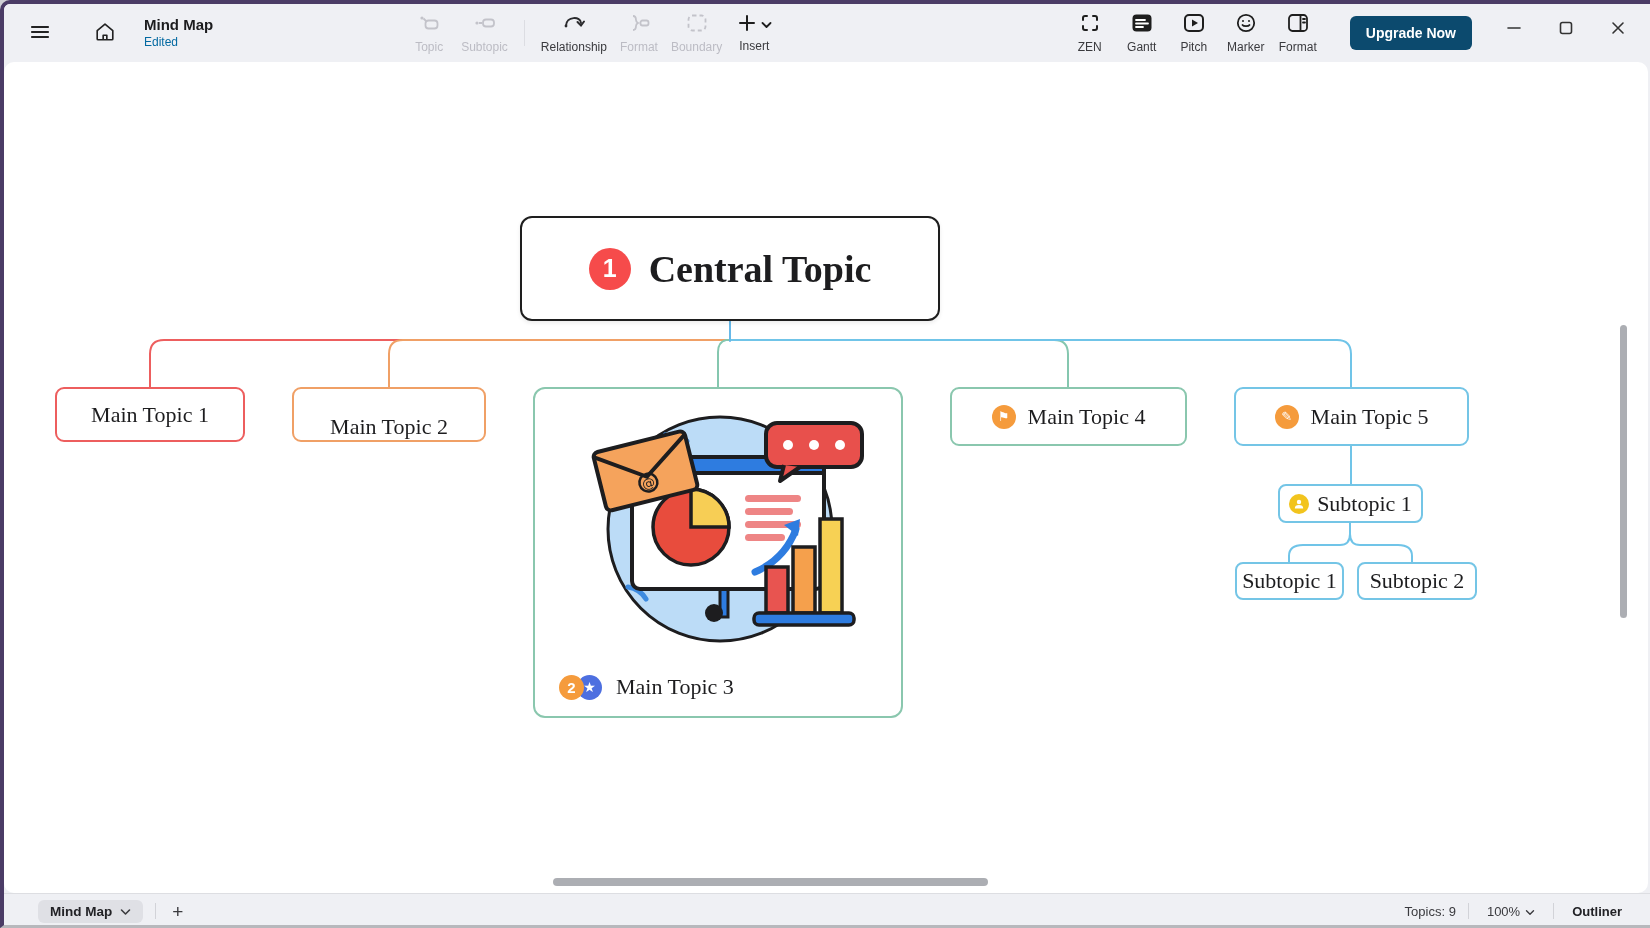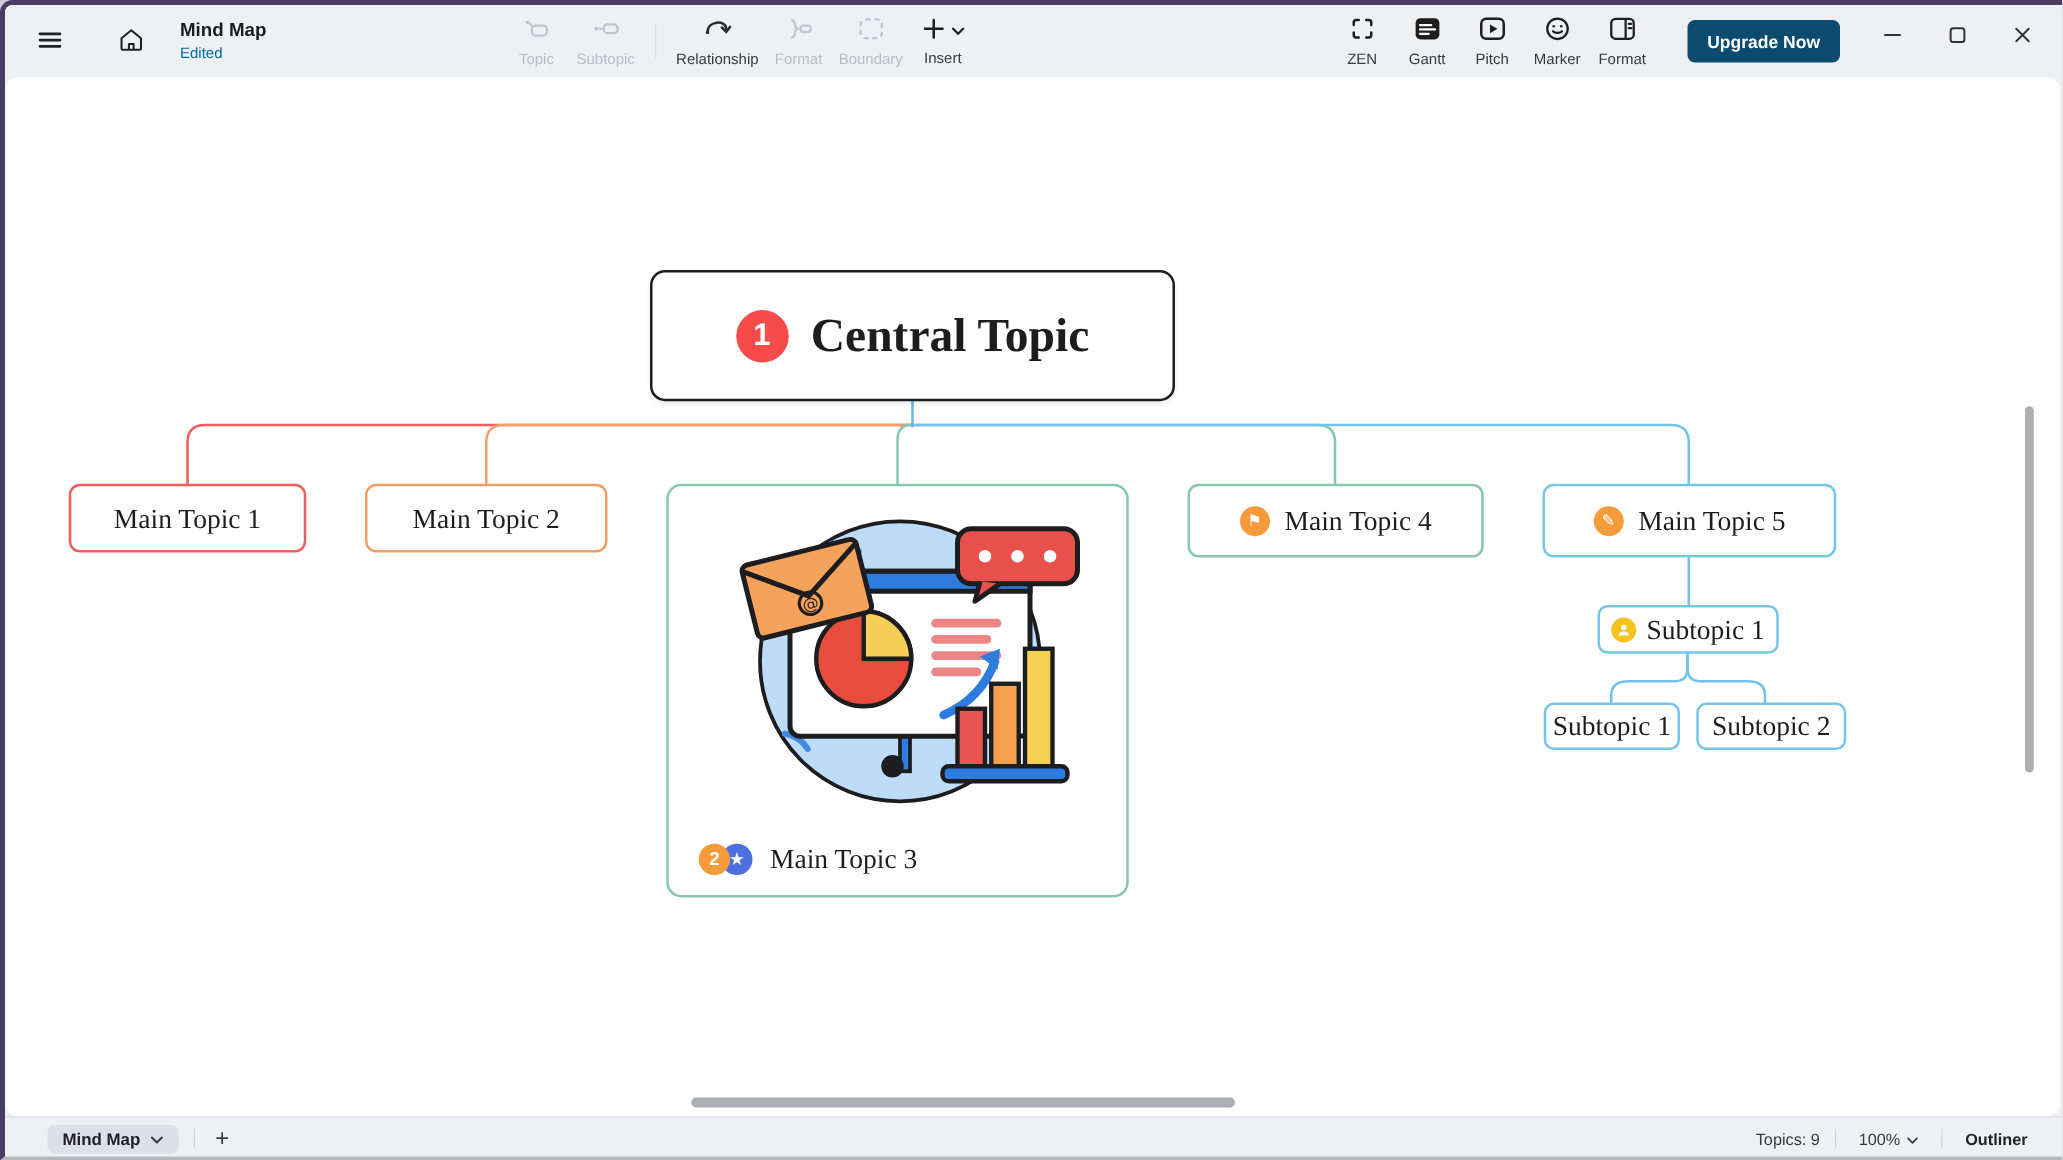--- a/index.html
+++ b/index.html
@@ -47,21 +47,21 @@
     position:absolute; background:#fff; display:flex; align-items:center; justify-content:center;
     font-family:"Liberation Serif","DejaVu Serif",serif; color:#1d1d1f; cursor:pointer;
   }
   .central {
     left:516px; top:154px; width:420px; height:105px;
     border:2.5px solid #1e1e1e; border-radius:12px; gap:18px;
     font-size:38px; font-weight:700; box-shadow:0 2px 4px rgba(0,0,0,.08);
   }
   .mtopic { height:55px; border-radius:9px; font-size:22px; gap:12px; }
   .mt1 { left:51px;  top:325px; width:190px; border:2px solid #ED5E5E; }
-  .mt2 { left:288px; top:325px; width:194px; border:2px solid #F0A066; }
+  .mt2 { left:288px; top:325px; width:194px; border:2px solid #F0A066;align-items:flex-end; }
   .mt4 { left:946px; top:325px; width:237px; height:59px; border:2px solid #8AC7AE; }
   .mt5 { left:1230px; top:325px; width:235px; height:59px; border:2px solid #74C5E6; }
   .mt3 {
     left:529px; top:325px; width:370px; height:331px;
     border:2px solid #8AC7AE; border-radius:12px; display:block;
   }
   .mt3 .illus { position:absolute; left:35px; top:18px; }
   .mt3 .label-row { position:absolute; left:24px; bottom:16px; display:flex; align-items:center; gap:14px; font-size:22px; }
   .subtopic { border:2px solid #74C5E6; border-radius:8px; font-size:22px; gap:8px; }
   .sub-parent { left:1274px; top:422px; width:145px; height:39px; }

